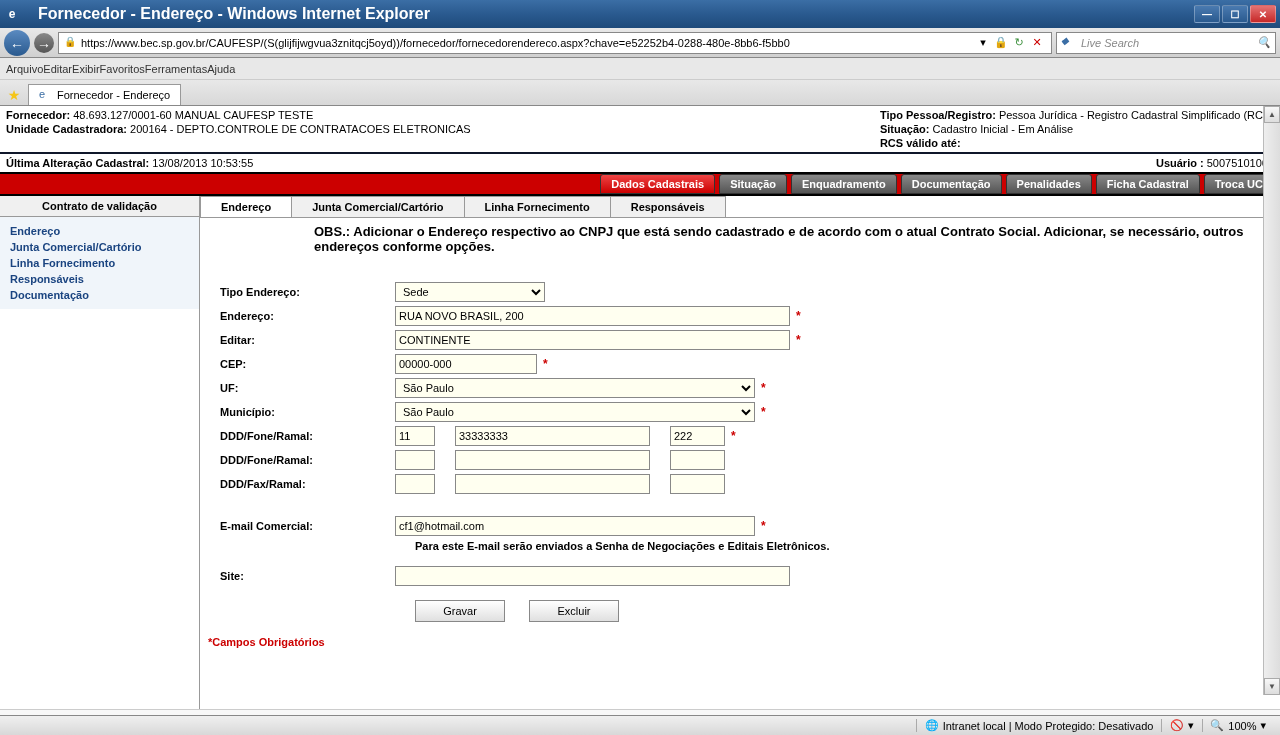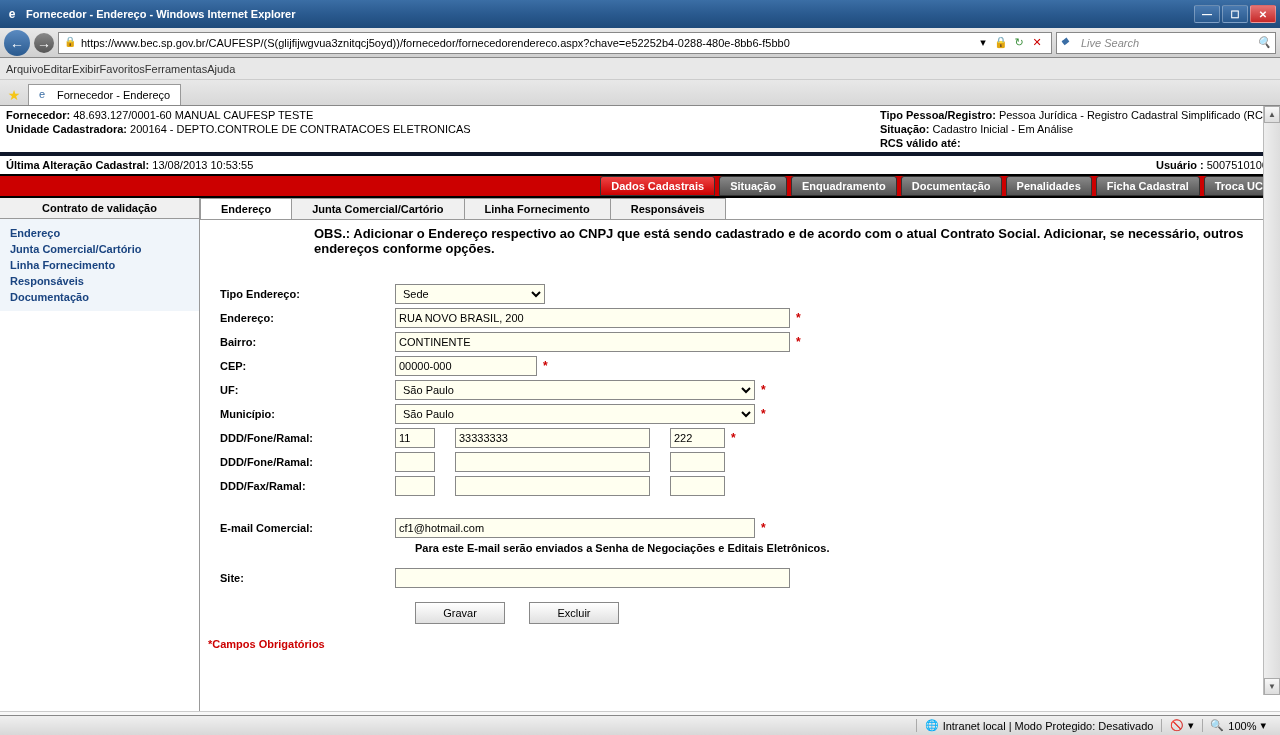--- a/index.html
+++ b/index.html
@@ -1,40 +1,40 @@
 <!DOCTYPE html>
 <html><head>
 <meta charset="utf-8">
 <style>
 * { margin: 0; padding: 0; box-sizing: border-box; }
 body { font-family: Arial, sans-serif; font-size: 11px; width: 1280px; height: 735px; overflow: hidden; background: #fff; }
 .titlebar { background: linear-gradient(to bottom, #3b6ea5 0%, #2a5a8f 50%, #1e4a7a 100%); height: 28px; display: flex; align-items: center; color: #fff; font-weight: bold; padding: 0 4px; }
 .titlebar .ie-icon { width: 16px; height: 16px; margin-right: 6px; display: inline-flex; align-items: center; justify-content: center; font-size: 12px; color: #fff; }
-.titlebar .title-text { flex: 1; font-size: 11px; }
+.titlebar .title-text { flex: 1; font-size: 16px; margin-left: 12px; }
 .winbuttons { display: flex; }
 .winbuttons .btn { width: 26px; height: 18px; margin-left: 2px; border: 1px solid rgba(255,255,255,0.3); background: linear-gradient(to bottom, #4a7ab0, #2a5a8f); display:flex; align-items:center; justify-content:center; color:#fff; font-size:10px; border-radius: 2px; }
 .winbuttons .btn.close { background: linear-gradient(to bottom, #e57373, #c62828); }
 .navbar { background: linear-gradient(to bottom, #e8e8e8, #d0d0d0); height: 30px; display: flex; align-items: center; padding: 0 4px; gap: 4px; border-bottom: 1px solid #888; }
 .navbtn { width: 26px; height: 26px; border-radius: 50%; background: linear-gradient(to bottom, #5a8ac0, #2a5a8f); display:flex; align-items:center; justify-content:center; color:#fff; font-size:14px; }
 .navbtn.small { width: 20px; height: 20px; background: linear-gradient(to bottom, #888, #555); }
 .urlbar { flex: 1; height: 22px; background: #fff; border: 1px solid #888; display: flex; align-items: center; padding: 0 2px; }
 .lock-icon { width: 14px; height: 14px; margin: 0 3px; color: #888; font-size: 10px; }
 .urlbar input { flex: 1; border: none; outline: none; font-size: 11px; background: transparent; }
 .urlright { display:flex; align-items:center; gap:2px; padding:0 4px;}
 .urlright .icon { width:16px; height:16px; font-size:11px; display:flex; align-items:center; justify-content:center; }
 .searchbox { width: 220px; height: 22px; background: #fff; border: 1px solid #888; display: flex; align-items: center; padding: 0 4px; font-style: italic; color: #888; }
 .searchbox .sicon { width:16px; height:16px; margin-right:4px; color:#3b6ea5; font-size:10px; }
 .menubar { background: #e8e8e8; height: 22px; display: flex; align-items: center; padding: 0 6px; color: #333; border-bottom: 1px solid #ccc; }
 .menubar span { cursor: default; }
 .tabbar { background: linear-gradient(to bottom, #e8e8e8, #d8d8d8); height: 26px; display: flex; align-items: flex-end; padding: 0 4px; border-bottom: 1px solid #888; }
 .star { width: 20px; height: 20px; color: #f5c518; font-size: 14px; margin-right: 4px; display:flex; align-items:center; justify-content:center; }
 .tab { background: #fff; border: 1px solid #999; border-bottom: none; padding: 3px 10px; display: flex; align-items: center; gap: 4px; max-width: 340px; }
 .tab .ie-small { width: 14px; height: 14px; color: #3b6ea5; font-size: 11px; }
 .content { height: calc(735px - 28px - 30px - 22px - 26px - 20px); overflow: hidden; position: relative; }
-.info-strip { display: flex; justify-content: space-between; padding: 2px 6px; font-size: 11px; font-weight: bold; border-bottom: 4px solid #0f172a; }
+.info-strip { display: flex; justify-content: space-between; padding: 2px 6px; font-size: 11px; font-weight: bold; border-bottom: 2px solid #0f172a; }
 .info-strip .col { }
 .info-strip .row { padding: 1px 0; }
 .info-strip .val { font-weight: normal; }
 .red-bar { background: #cc0000; height: 24px; border-top: 2px solid #000; border-bottom: 2px solid #000; display: flex; justify-content: space-between; align-items: center; padding: 0 6px; color: #fff; font-weight: bold; }
 .maintabs { display: flex; gap: 4px; padding-left: 8px; }
 .maintab { background: linear-gradient(to bottom, #888, #555); color: #fff; padding: 3px 10px; border-radius: 3px 3px 0 0; font-size: 11px; font-weight: bold; border: 1px solid #333; cursor: pointer; }
 .maintab.active { background: linear-gradient(to bottom, #ee4444, #cc0000); }
 .main-area { display: flex; height: calc(100% - 76px - 20px); }
 .sidebar { width: 200px; border-right: 1px solid #999; }
 .sidebar .header { font-weight: bold; text-align: center; background: #f0f0f0; padding: 4px; border-bottom: 1px solid #999; }
@@ -173,21 +173,21 @@
         <div class="form-row">
           <label>Tipo Endereço:</label>
           <select style="width:150px"><option>Sede</option></select>
         </div>
         <div class="form-row">
           <label>Endereço:</label>
           <input style="width: 395px;" value="RUA NOVO BRASIL, 200">
             <span class="req">*</span>
         </div>
         <div class="form-row">
-          <label>Bairro:</label>
+          <label>Editar:</label>
           <input style="width: 395px;" value="CONTINENTE">
             <span class="req">*</span>
         </div>
         <div class="form-row">
           <label>CEP:</label>
           <input style="width: 142px;" value="00000-000">
             <span class="req">*</span>
         </div>
         <div class="form-row">
           <label>UF:</label>

